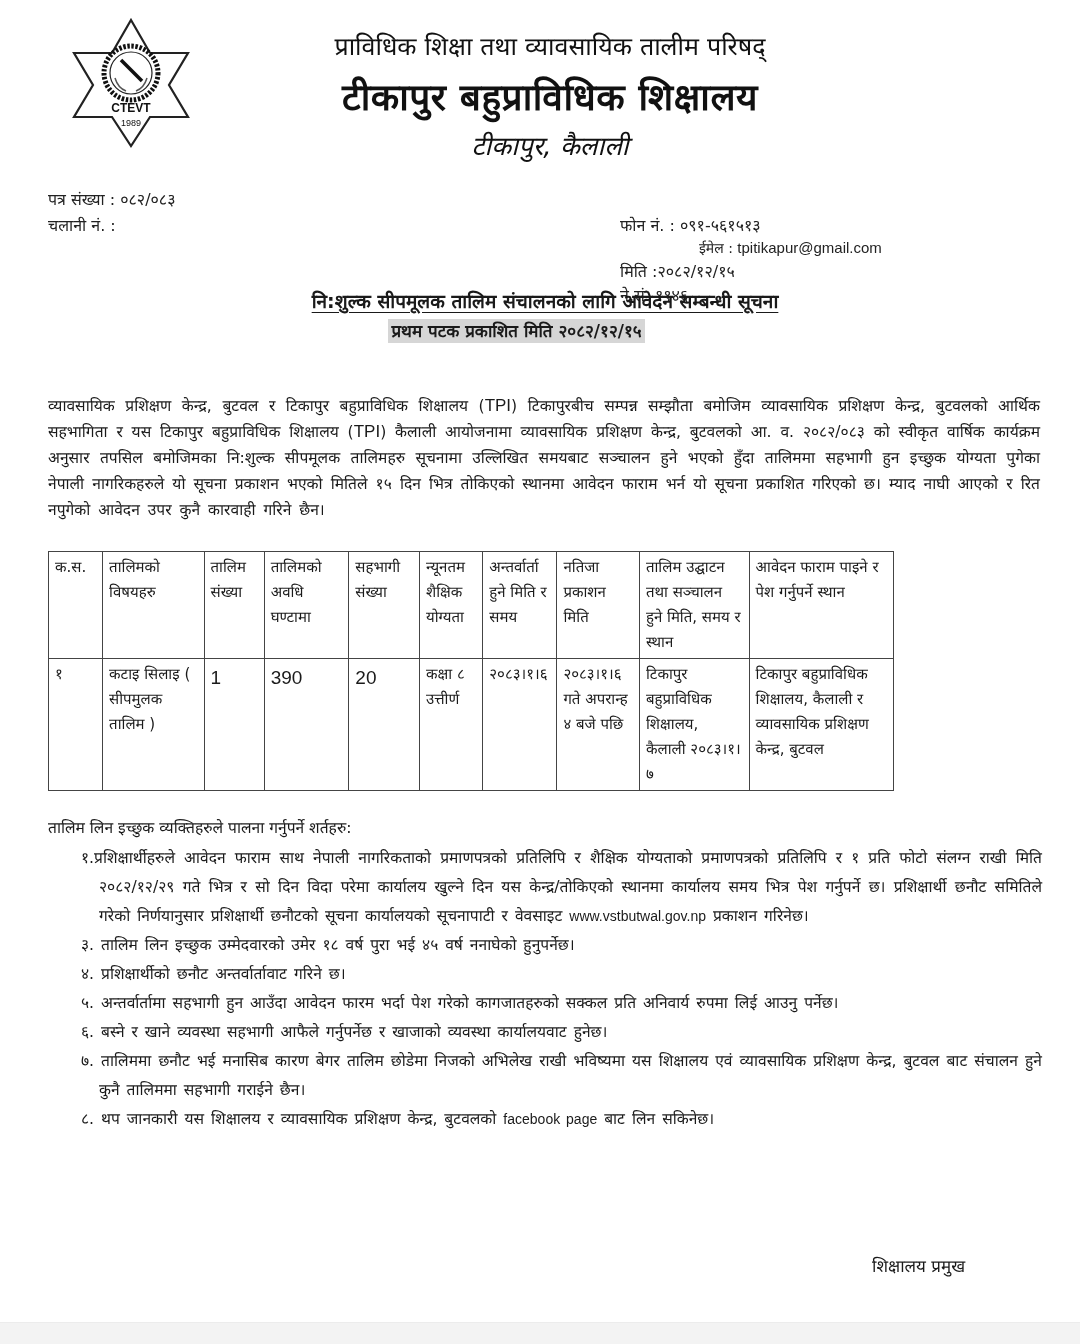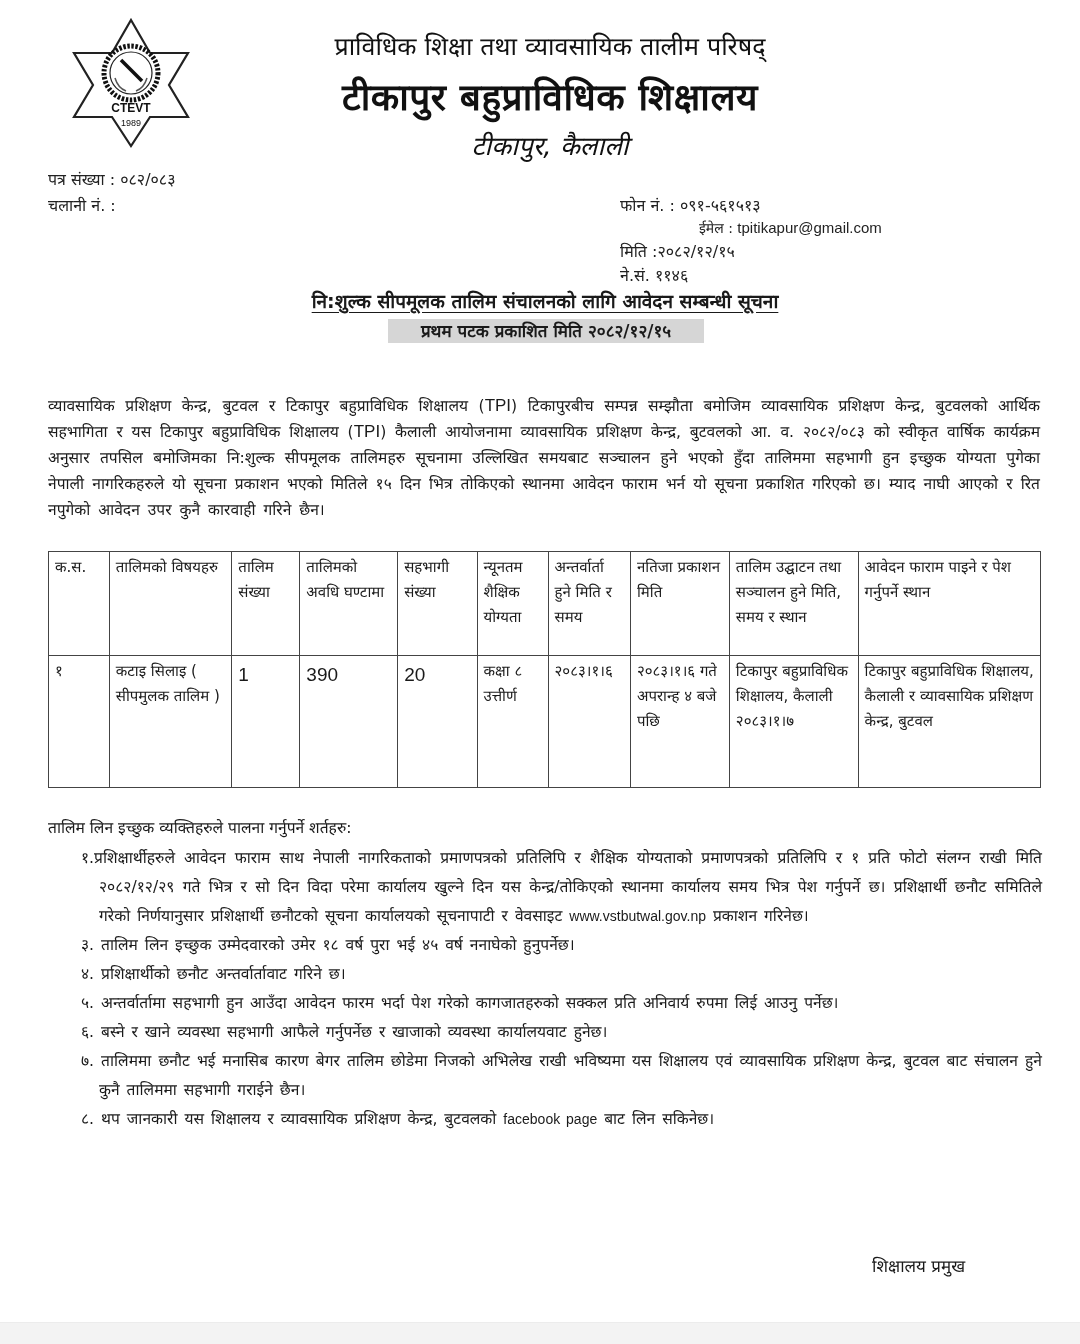--- a/index.html
+++ b/index.html
@@ -11,36 +11,36 @@
   .page { position: absolute; left: 0; top: 0; width: 1080px; height: 1322px; background: #fff; }
   .bottom-strip { position: absolute; left: 0; top: 1322px; width: 1080px; height: 22px; background: #f3f3f3; border-top: 1px solid #ececec; }
 
   .logo { position: absolute; left: 66px; top: 18px; width: 130px; height: 130px; }
 
   .hdr { position: absolute; left: 250px; width: 600px; text-align: center; color: #111; }
   .hdr-council { top: 28px; font-size: 25px; }
   .hdr-school { top: 70px; font-size: 37px; font-weight: bold; letter-spacing: 0.5px; }
   .hdr-address { top: 127px; font-size: 26px; font-style: italic; }
 
-  .ref { position: absolute; font-size: 16px; color: #222; }
+  .ref { position: absolute; font-size: 16px; color: #222; margin-top: 20px; }
   .ref-letter { left: 48px; top: 168px; }
   .ref-dispatch { left: 48px; top: 194px; }
   .ref-phone { left: 620px; top: 194px; }
   .ref-email { left: 699px; top: 218px; font-size: 14px; }
   .ref-email .em { font-family: "Liberation Sans", sans-serif; font-size: 15px; }
   .ref-date { left: 620px; top: 240px; }
   .ref-ns { left: 620px; top: 264px; }
 
   .notice-title { position: absolute; left: 265px; width: 560px; top: 288px; text-align: center; font-size: 19px; font-weight: bold; text-decoration: underline; text-underline-offset: 4px; }
-  .pub-date { position: absolute; left: 388px; top: 319px; width: 316px; height: 24px; line-height: 24px; text-align: center; background: #d6d6d6; font-size: 17px; font-weight: bold; }
+  .pub-date { position: absolute; left: 388px; top: 319px; width: 257px; height: 24px; line-height: 24px; text-align: center; background: #d6d6d6; font-size: 17px; font-weight: bold; }
 
   .intro { position: absolute; left: 48px; top: 352px; width: 992px; font-size: 15.6px; line-height: 26px; text-align: justify; word-spacing: 3px; margin-top: 41px; }
   .intro .tpi { font-family: "Liberation Sans", sans-serif; font-size: 17px; }
 
-  table.tbl { position: absolute; left: 48px; top: 551px; width: 993px; border-collapse: collapse; font-size: 15px; line-height: 25px; }
+  table.tbl { position: absolute; left: 48px; top: 551px; width: 846px; border-collapse: collapse; font-size: 15px; line-height: 25px; }
   table.tbl th, table.tbl td { border: 1.5px solid #444; vertical-align: top; padding: 3px 6px; text-align: left; font-weight: normal; }
   table.tbl th { height: 97px; }
   table.tbl td { height: 122px; }
   table.tbl td.num { font-family: "Liberation Sans", sans-serif; font-size: 19px; padding-top: 6px; }
 
   .cond-head { position: absolute; left: 48px; top: 816px; font-size: 15.6px; }
   .conds { position: absolute; left: 48px; top: 844px; width: 994px; font-size: 15.6px; line-height: 29px; margin: 0; padding: 0; list-style: none; }
   .conds li { position: relative; padding-left: 0; text-align: justify; }
   .conds li .txt { display: block; padding-left: 18px; text-indent: -18px; word-spacing: 2px; margin-left: 33px; }
   .conds li .url, .conds li .fb { font-family: "Liberation Sans", sans-serif; font-size: 14px; }

